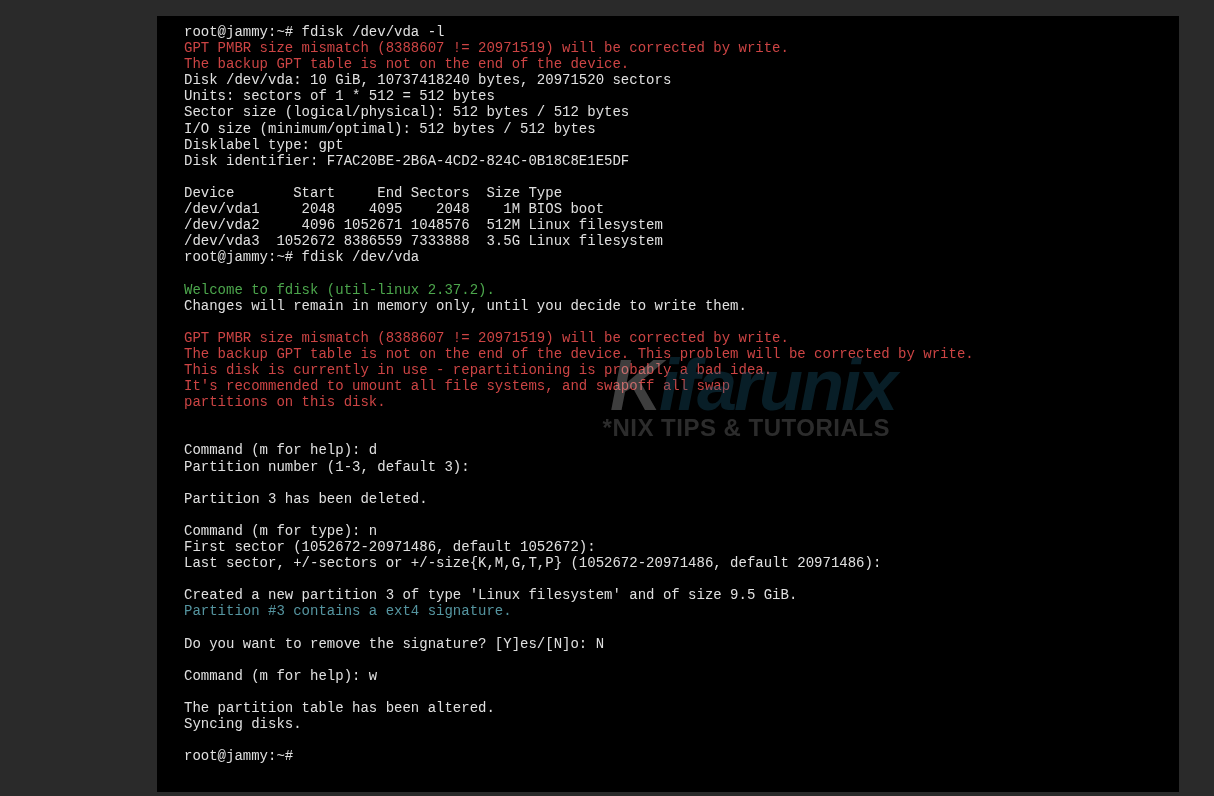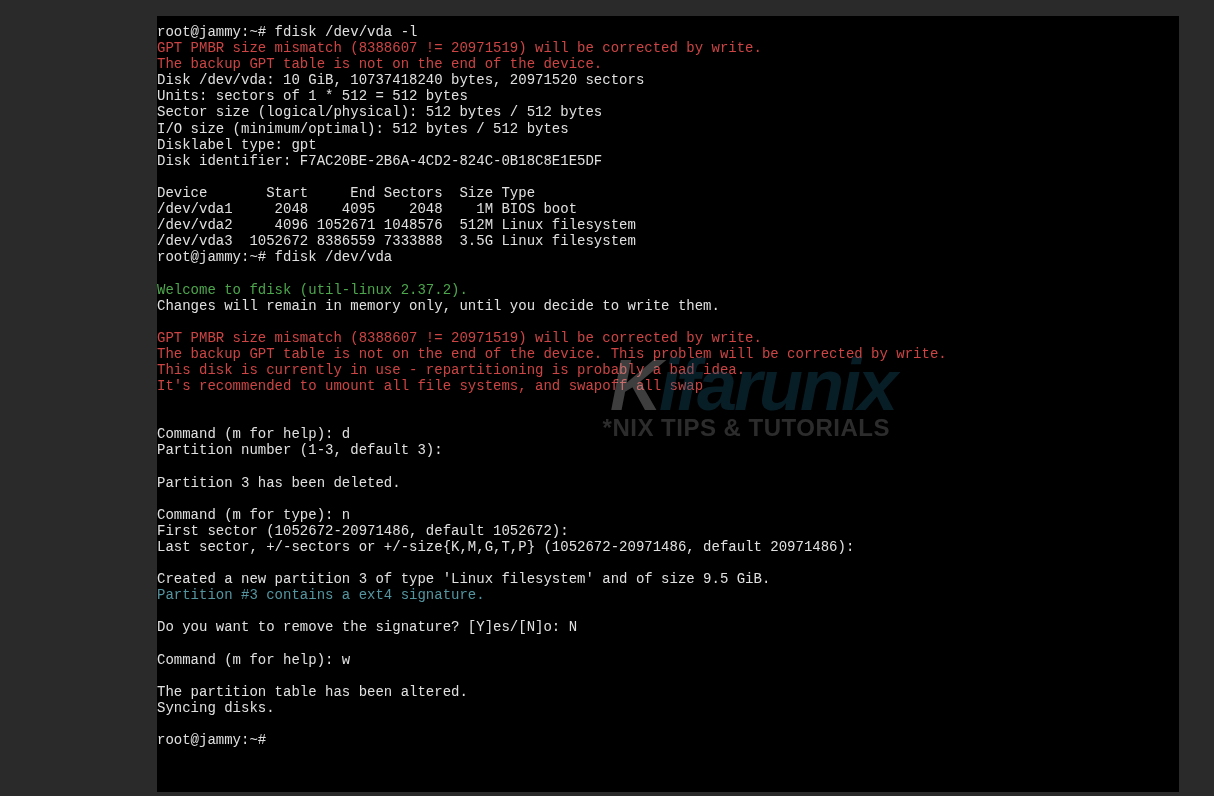--- a/index.html
+++ b/index.html
@@ -24,20 +24,21 @@
       top: 16px;
       width: 1022px;
       background-color: #000000;
       padding: 8px 0 12px 0;
       min-height: 776px;
     }
     .line {
       white-space: pre;
       color: #e0e0e0;
       padding-left: 0;
+      margin-left: 27px;
     }
     .red {
       color: #cc4444;
     }
     .green {
       color: #4ca64c;
     }
     .cyan {
       color: #5595a0;
     }
@@ -97,20 +98,21 @@
     <div class="line ">/dev/vda3  1052672 8386559 7333888  3.5G Linux filesystem</div>
     <div class="line ">root@jammy:~# fdisk /dev/vda</div>
     <div class="line ">&nbsp;</div>
     <div class="line green">Welcome to fdisk (util-linux 2.37.2).</div>
     <div class="line ">Changes will remain in memory only, until you decide to write them.</div>
     <div class="line ">&nbsp;</div>
     <div class="line red">GPT PMBR size mismatch (8388607 != 20971519) will be corrected by write.</div>
     <div class="line red">The backup GPT table is not on the end of the device. This problem will be corrected by write.</div>
     <div class="line red">This disk is currently in use - repartitioning is probably a bad idea.</div>
     <div class="line red">It's recommended to umount all file systems, and swapoff all swap</div>
+    <div class="line red">partitions on this disk.</div>
     <div class="line ">&nbsp;</div>
     <div class="line ">&nbsp;</div>
     <div class="line ">Command (m for help): d</div>
     <div class="line ">Partition number (1-3, default 3): </div>
     <div class="line ">&nbsp;</div>
     <div class="line ">Partition 3 has been deleted.</div>
     <div class="line ">&nbsp;</div>
     <div class="line ">Command (m for type): n</div>
     <div class="line ">First sector (1052672-20971486, default 1052672): </div>
     <div class="line ">Last sector, +/-sectors or +/-size{K,M,G,T,P} (1052672-20971486, default 20971486): </div>

